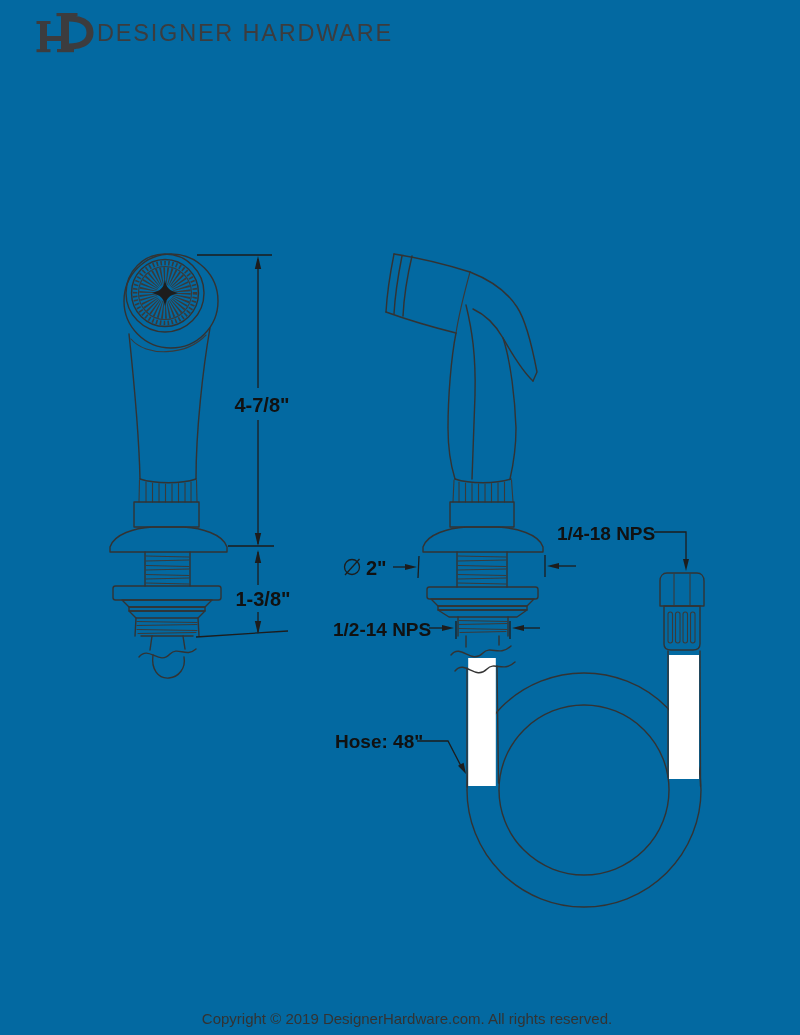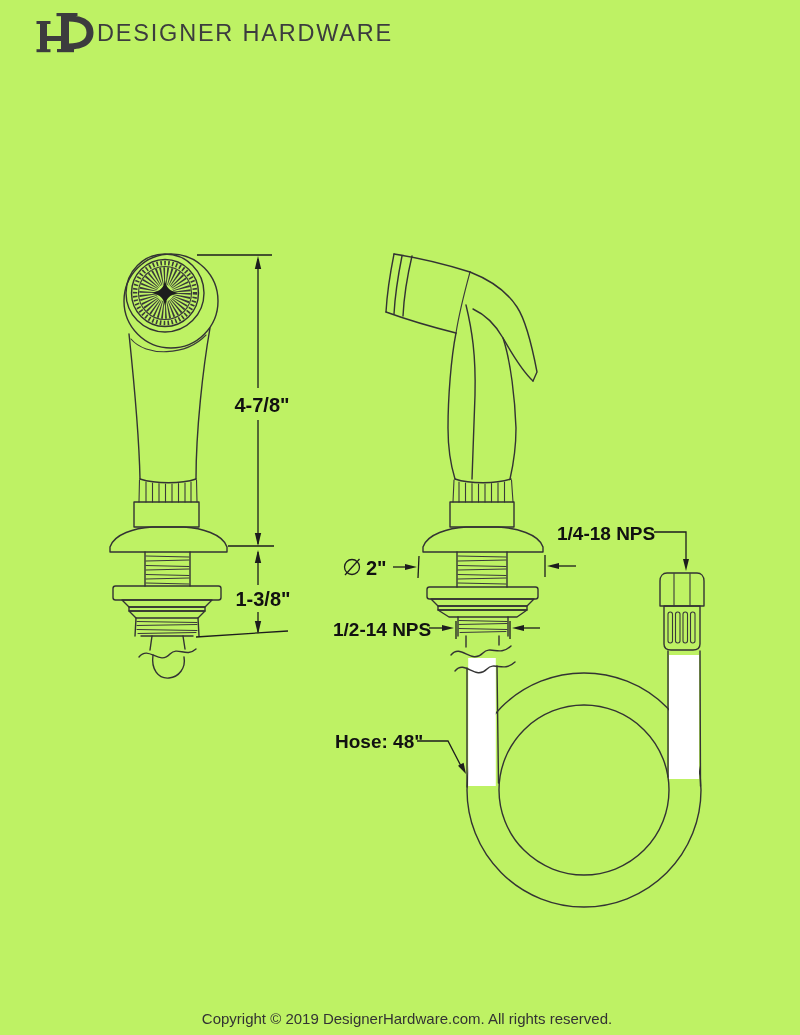--- a/index.html
+++ b/index.html
@@ -1,16 +1,16 @@
 <!DOCTYPE html>
 <html><head>
 <meta charset="utf-8">
 <style>
   html,body{margin:0;padding:0;background:#ffffff;}
-  #page{position:relative;width:800px;height:1035px;background:#bef264;overflow:hidden;}
+  #page{position:relative;width:800px;height:1035px;background:#0369a1;overflow:hidden;}
   svg{display:block;}
   .ln{fill:none;stroke:#333;stroke-width:1.4;stroke-linecap:round;stroke-linejoin:round;}
   .lnt{fill:none;stroke:#3a3a3a;stroke-width:1.1;stroke-linecap:round;}
   .dim{fill:none;stroke:#1d1d1d;stroke-width:1.3;}
   .arr{fill:#1d1d1d;stroke:none;}
   .dimtext{font:bold 20px "Liberation Sans", sans-serif;fill:#111;}
   .lbltext{font:bold 19px "Liberation Sans", sans-serif;fill:#111;}
   .brand{font:400 23.5px "Liberation Sans", sans-serif;fill:#3c3c3e;letter-spacing:1.8px;}
   .copy{font:400 15px "Liberation Sans", sans-serif;fill:#333;}
   .logo{fill:#3c3c3e;}

